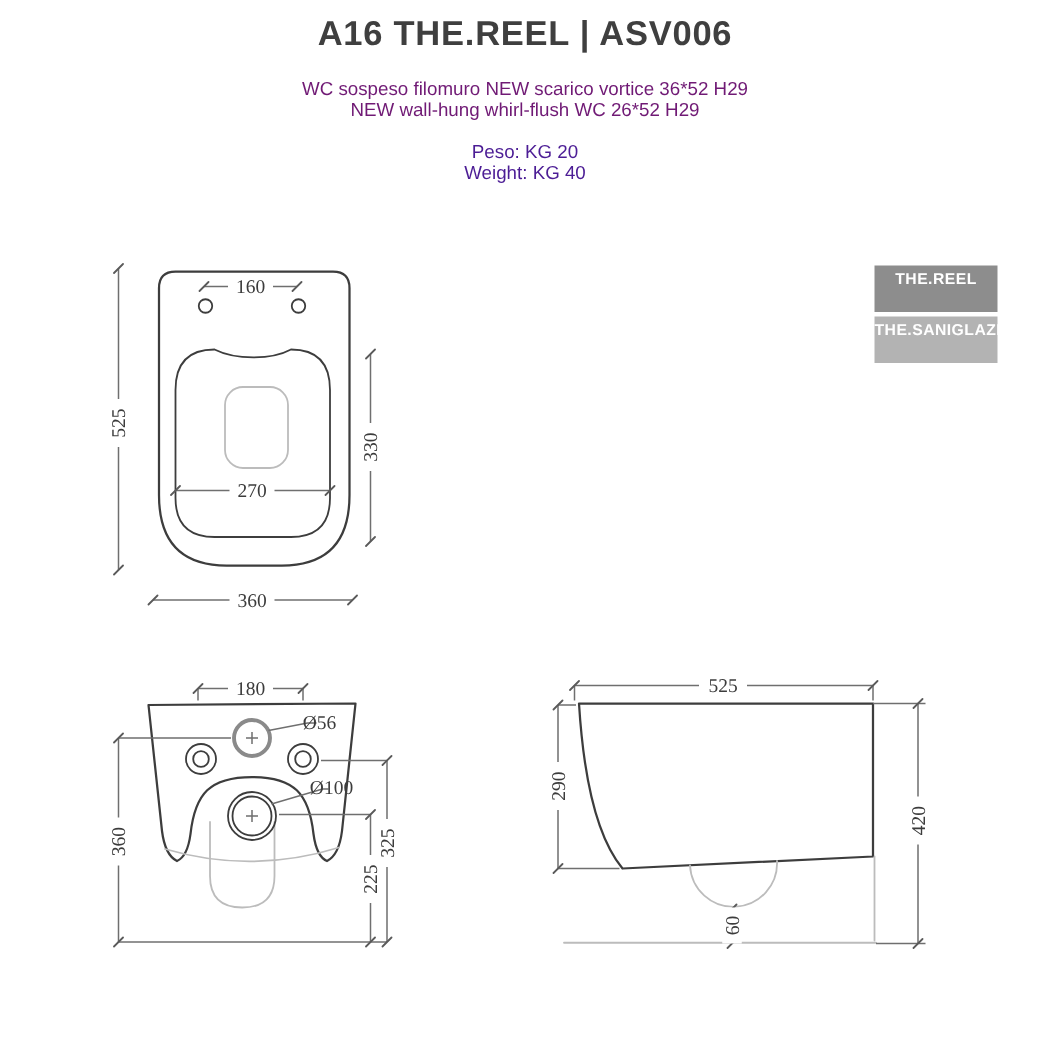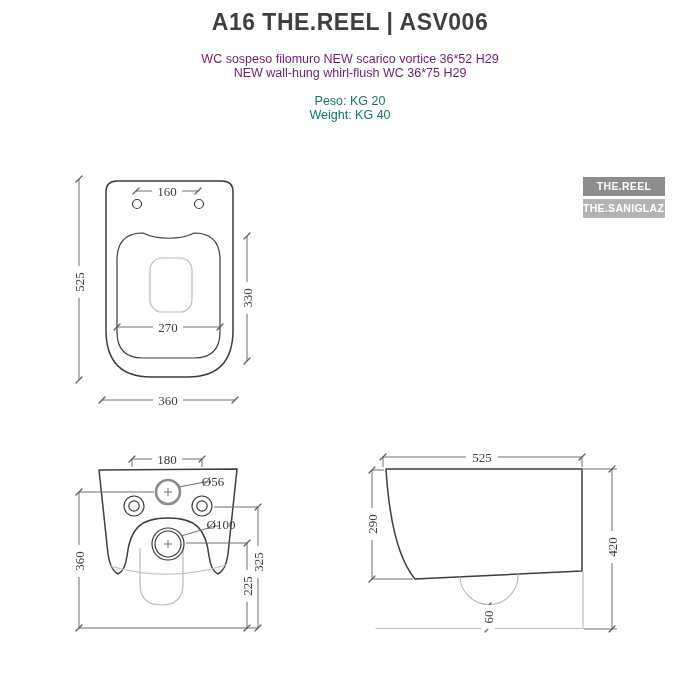--- a/index.html
+++ b/index.html
@@ -3,42 +3,42 @@
 <meta charset="utf-8">
 <style>
   html,body{margin:0;padding:0}
   body{
     width:700px;height:700px;background:#ffffff;position:relative;overflow:hidden;
     font-family:"Liberation Sans",sans-serif;
   }
   .header{position:absolute;top:0;left:0;width:700px;text-align:center}
   .title{margin-top:9px;font-size:23px;font-weight:bold;color:#3f3f3f;letter-spacing:.5px}
   .subtitle{margin-top:16px;font-size:12.5px;line-height:14px;color:#701a75}
-  .weights{margin-top:14px;font-size:12.5px;line-height:14px;color:#0f766e}
+  .weights{margin-top:14px;font-size:12.5px;line-height:14px;color:#4c1d95}
   .badges{position:absolute;left:583px;top:177px;width:82px}
-  .badge{height:19px;margin-bottom:3px;color:#ffffff;font-size:10.5px;font-weight:bold;
+  .badge{height:31px;margin-bottom:3px;color:#ffffff;font-size:10.5px;font-weight:bold;
          text-align:center;line-height:19px;letter-spacing:.3px}
   svg.drawings{position:absolute;left:0;top:0}
   svg text{font-family:"Liberation Serif",serif;font-size:13px;fill:#3c3c3c;text-anchor:middle}
   .outline{fill:none;stroke:#3d3d3d;stroke-width:1.5;stroke-linejoin:round;stroke-linecap:round}
   .thin{fill:none;stroke:#3d3d3d;stroke-width:1.2}
   .dim{fill:none;stroke:#6f6f6f;stroke-width:1}
   .tick{fill:none;stroke:#5a5a5a;stroke-width:1.2;stroke-linecap:round}
   .light{fill:none;stroke:#bcbcbc;stroke-width:1.2;stroke-linecap:round}
   .ring56{fill:none;stroke:#8a8a8a;stroke-width:2.6}
   .bg{fill:#ffffff}
 </style>
 </head>
 <body>
 
 <div class="header">
   <div class="title">A16 THE.REEL | ASV006</div>
   <div class="subtitle">
     <div>WC sospeso filomuro NEW scarico vortice 36*52  H29</div>
-    <div>NEW wall-hung whirl-flush WC 36*75  H29</div>
+    <div>NEW wall-hung whirl-flush WC 26*52  H29</div>
   </div>
   <div class="weights">
     <div>Peso: KG 20</div>
     <div>Weight: KG 40</div>
   </div>
 </div>
 
 <div class="badges">
   <div class="badge" style="background: rgb(141, 141, 141);">THE.REEL</div>
   <div class="badge" style="background: rgb(179, 179, 179);">THE.SANIGLAZE</div>

